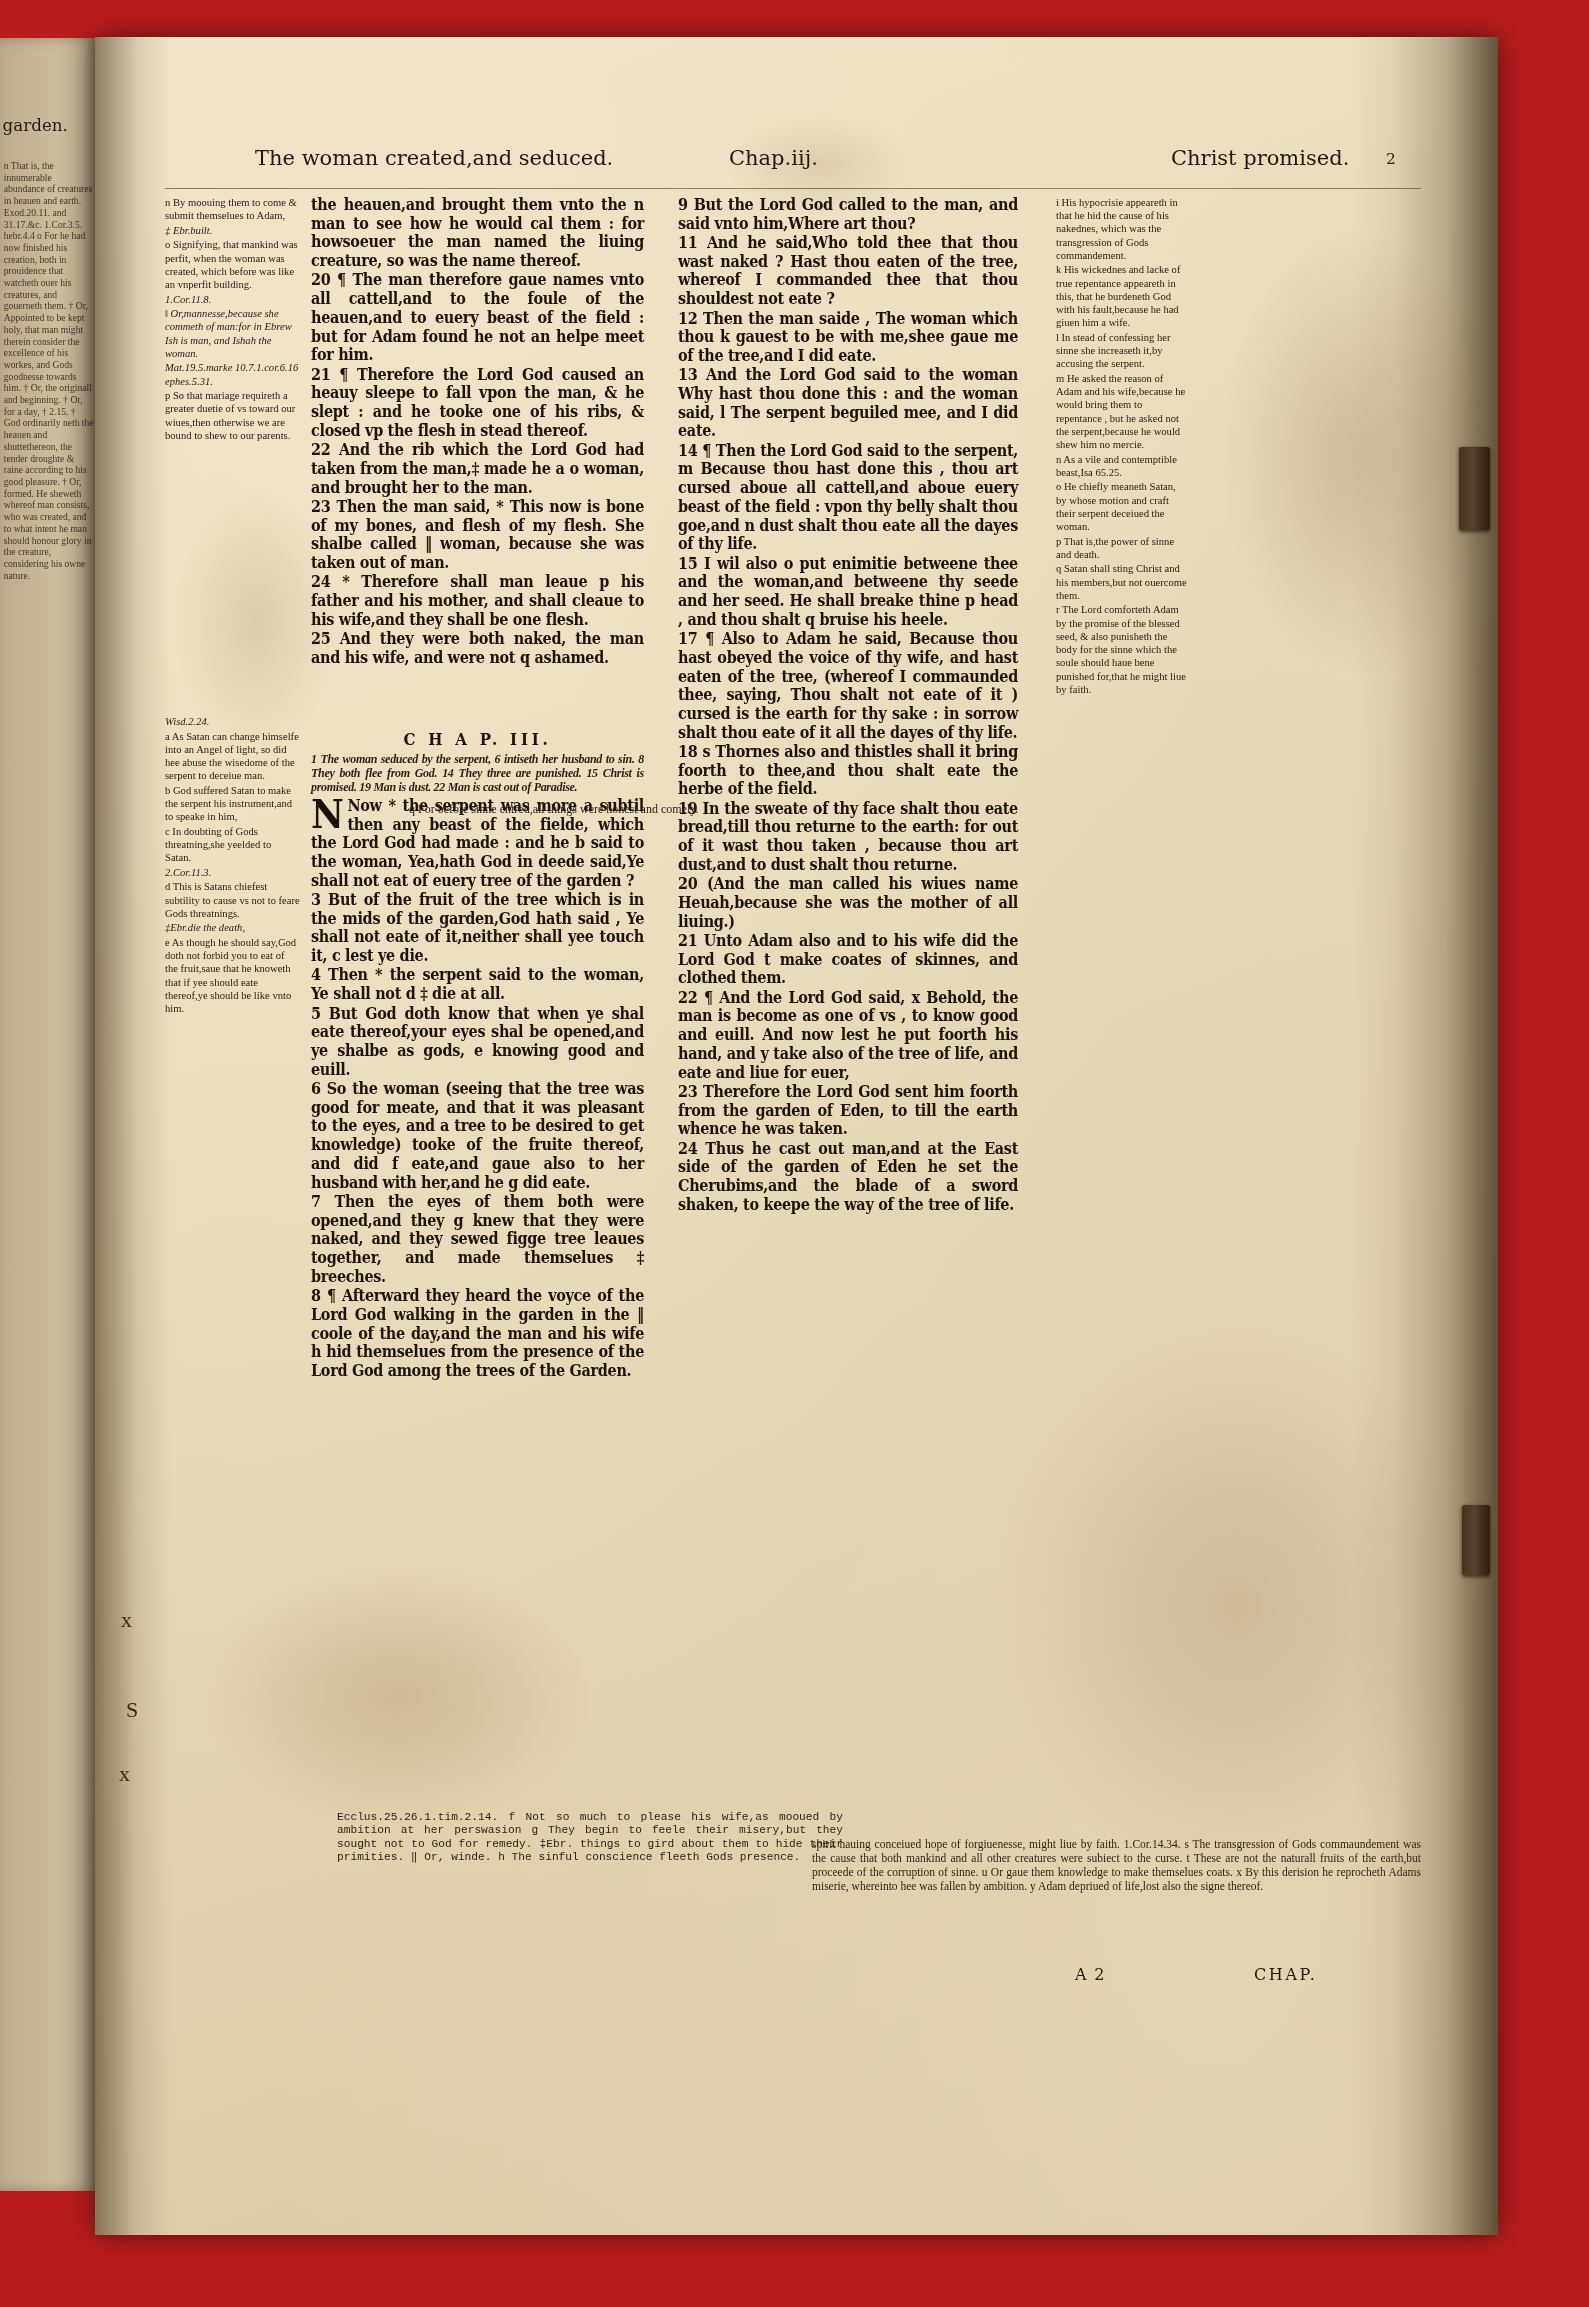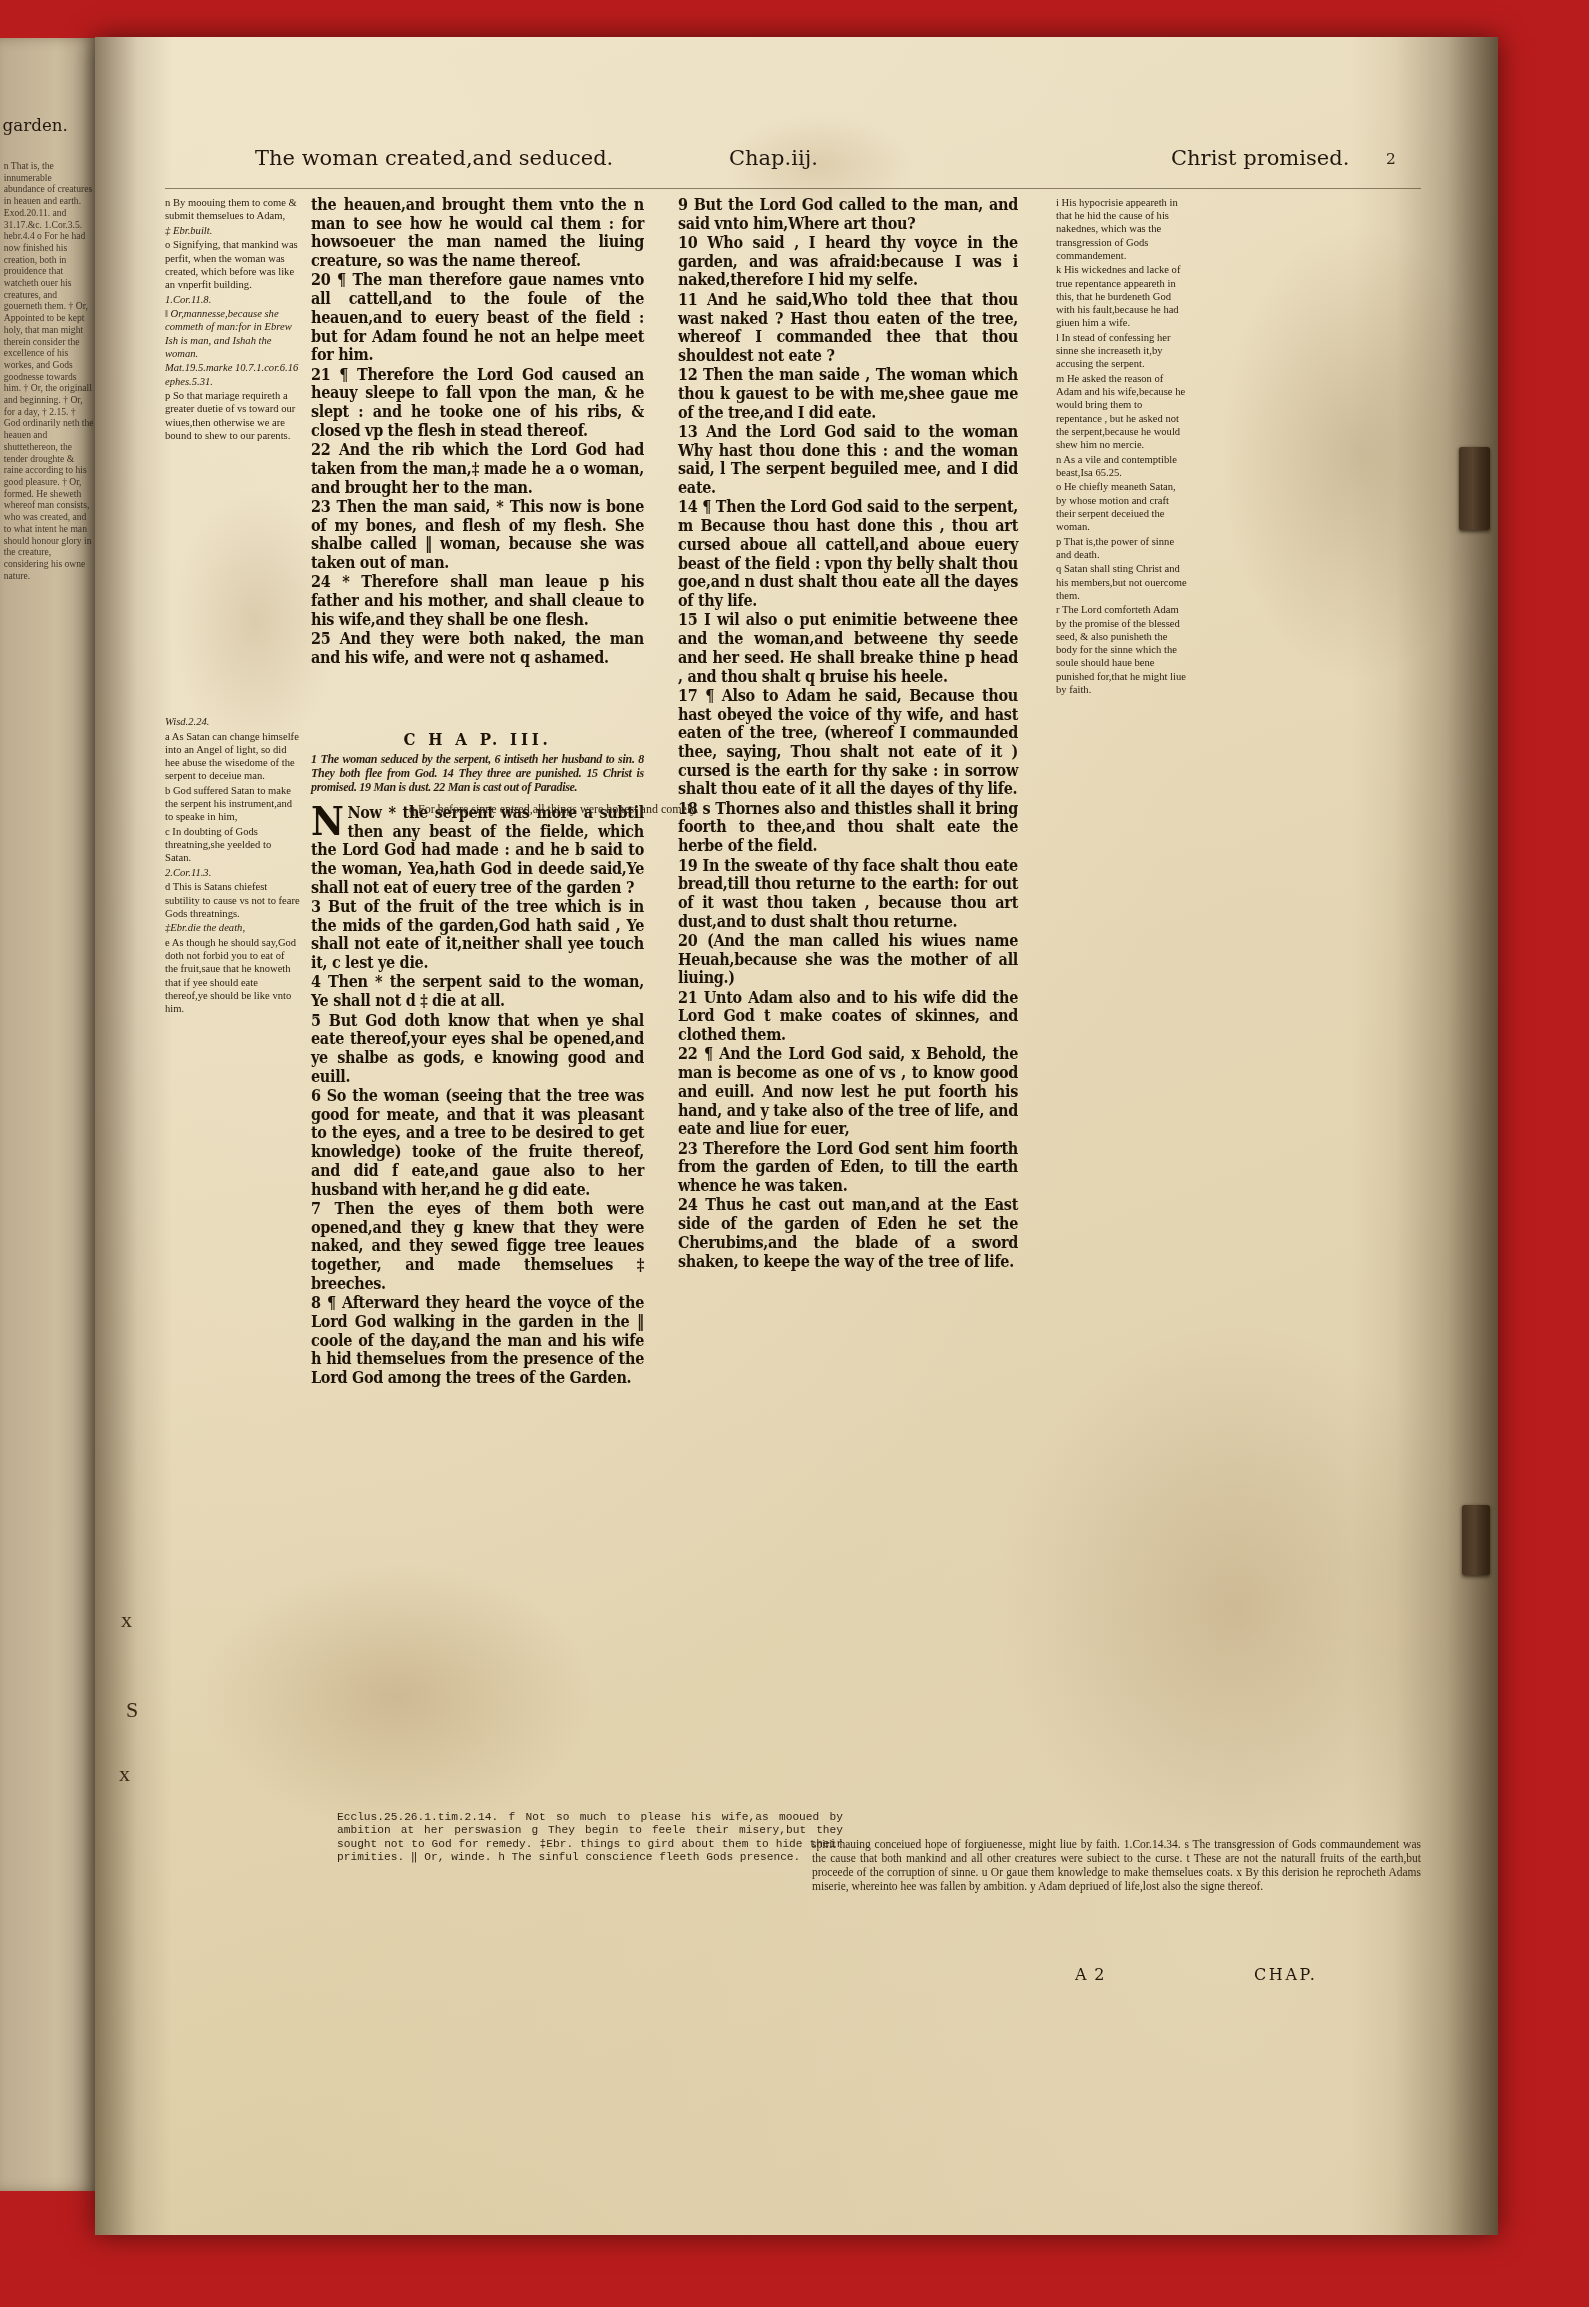--- a/index.html
+++ b/index.html
@@ -165,21 +165,21 @@
     letter-spacing: 3.8px;
     margin: 6.4px 0 2.6px 0;
     color: #1d1407;
   }
   .argument {
     font-family: "Liberation Serif", serif;
     font-style: italic;
     font-size: 12px;
     line-height: 1.2;
     text-align: justify;
-    margin-bottom: 9px;
+    margin-bottom: 2px;
     color: #2a1f12;
   }
   .dropcap {
     float: left;
     font-family: "DejaVu Serif", serif;
     font-weight: 700;
     font-size: 40px;
     line-height: 32px;
     padding: 1.3px 3.8px 0 0;
     color: #1a1205;
@@ -317,21 +317,20 @@
           <p><span class="vn">3</span> <span>But of the fruit of the tree which is in the mids of the garden,God hath said , Ye shall not eate of it,neither shall yee touch it, c lest ye die.</span></p>
           <p><span class="vn">4</span> <span>Then * the serpent said to the woman, Ye shall not d ‡ die at all.</span></p>
           <p><span class="vn">5</span> <span>But God doth know that when ye shal eate thereof,your eyes shal be opened,and ye shalbe as gods, e knowing good and euill.</span></p>
           <p><span class="vn">6</span> <span>So the woman (seeing that the tree was good for meate, and that it was pleasant to the eyes, and a tree to be desired to get knowledge) tooke of the fruite thereof, and did f eate,and gaue also to her husband with her,and he g did eate.</span></p>
           <p><span class="vn">7</span> <span>Then the eyes of them both were opened,and they g knew that they were naked, and they sewed figge tree leaues together, and made themselues ‡ breeches.</span></p>
           <p><span class="vn">8</span> <span>¶ Afterward they heard the voyce of the Lord God walking in the garden in the ‖ coole of the day,and the man and his wife h hid themselues from the presence of the Lord God among the trees of the Garden.</span></p>
         </div>
 
         <div class="col bl" style="left:513px;width:340px;">
           <p><span class="vn">9</span> <span>But the Lord God called to the man, and said vnto him,Where art thou?</span></p>
-          <p><span class="vn">10</span> <span>Who said , I heard thy voyce in the garden, and was afraid:because I was i naked,therefore I hid my selfe.</span></p>
           <p><span class="vn">11</span> <span>And he said,Who told thee that thou wast naked ? Hast thou eaten of the tree, whereof I commanded thee that thou shouldest not eate ?</span></p>
           <p><span class="vn">12</span> <span>Then the man saide , The woman which thou k gauest to be with me,shee gaue me of the tree,and I did eate.</span></p>
           <p><span class="vn">13</span> <span>And the Lord God said to the woman Why hast thou done this : and the woman said, l The serpent beguiled mee, and I did eate.</span></p>
           <p><span class="vn">14</span> <span>¶ Then the Lord God said to the serpent, m Because thou hast done this , thou art cursed aboue all cattell,and aboue euery beast of the field : vpon thy belly shalt thou goe,and n dust shalt thou eate all the dayes of thy life.</span></p>
           <p><span class="vn">15</span> <span>I wil also o put enimitie betweene thee and the woman,and betweene thy seede and her seed. He shall breake thine p head , and thou shalt q bruise his heele.</span></p>
           <p><span class="vn">17</span> <span>¶ Also to Adam he said, Because thou hast obeyed the voice of thy wife, and hast eaten of the tree, (whereof I commaunded thee, saying, Thou shalt not eate of it ) cursed is the earth for thy sake : in sorrow shalt thou eate of it all the dayes of thy life.</span></p>
           <p><span class="vn">18</span> <span>s Thornes also and thistles shall it bring foorth to thee,and thou shalt eate the herbe of the field.</span></p>
           <p><span class="vn">19</span> <span>In the sweate of thy face shalt thou eate bread,till thou returne to the earth: for out of it wast thou taken , because thou art dust,and to dust shalt thou returne.</span></p>
           <p><span class="vn">20</span> <span>(And the man called his wiues name Heuah,because she was the mother of all liuing.)</span></p>
           <p><span class="vn">21</span> <span>Unto Adam also and to his wife did the Lord God t make coates of skinnes, and clothed them.</span></p>

